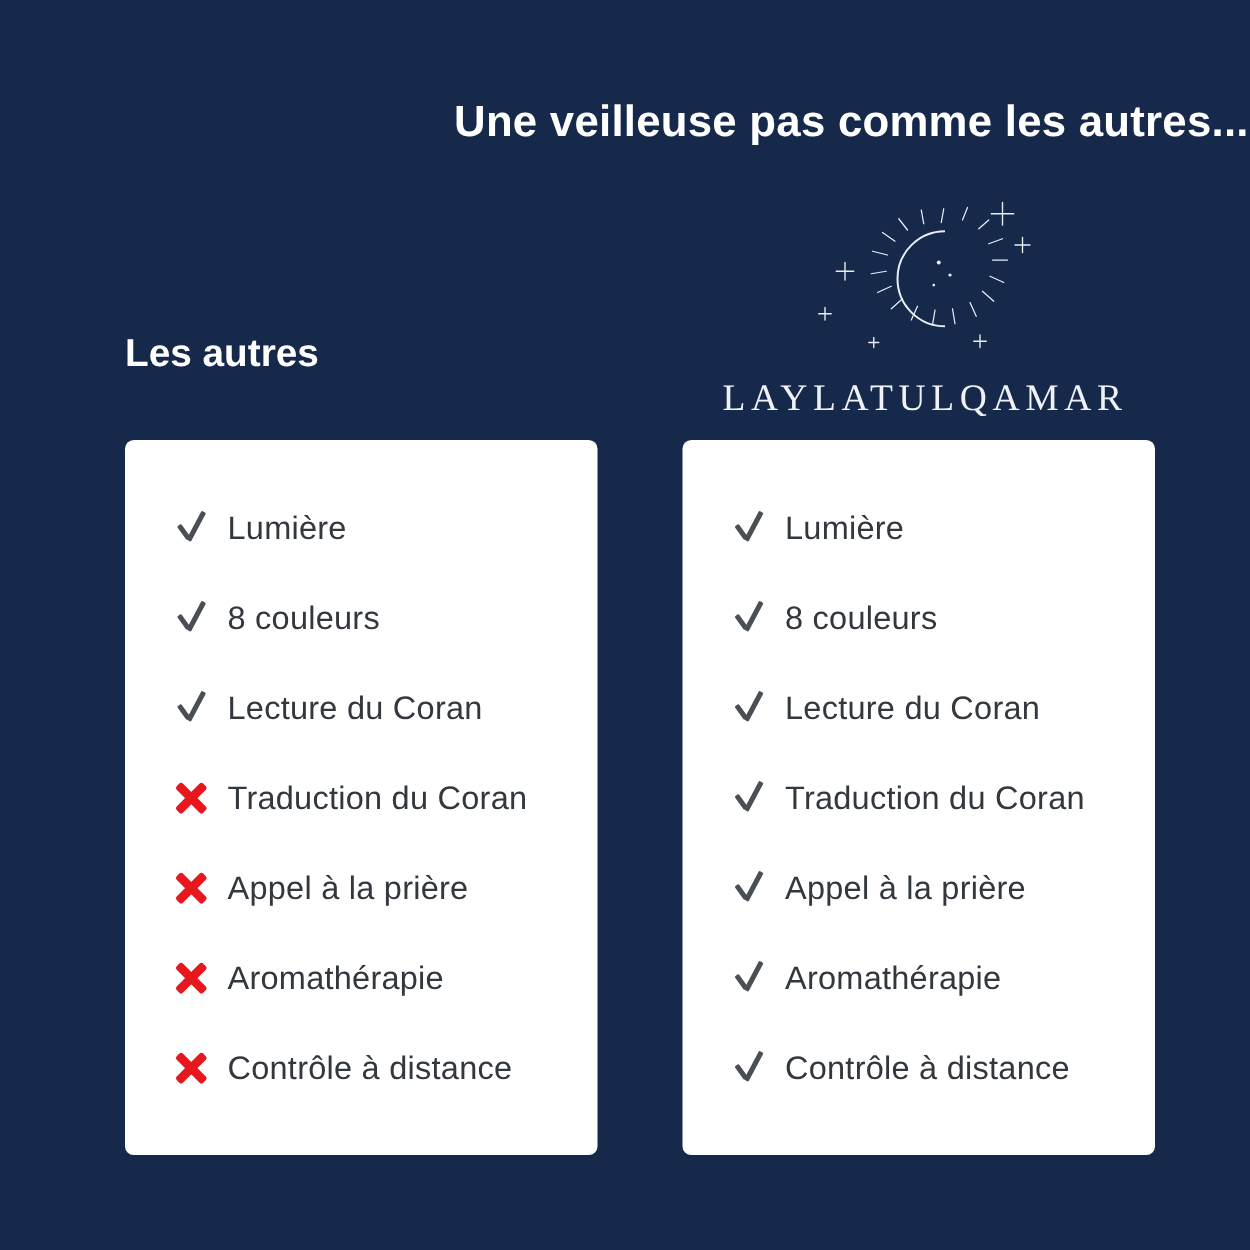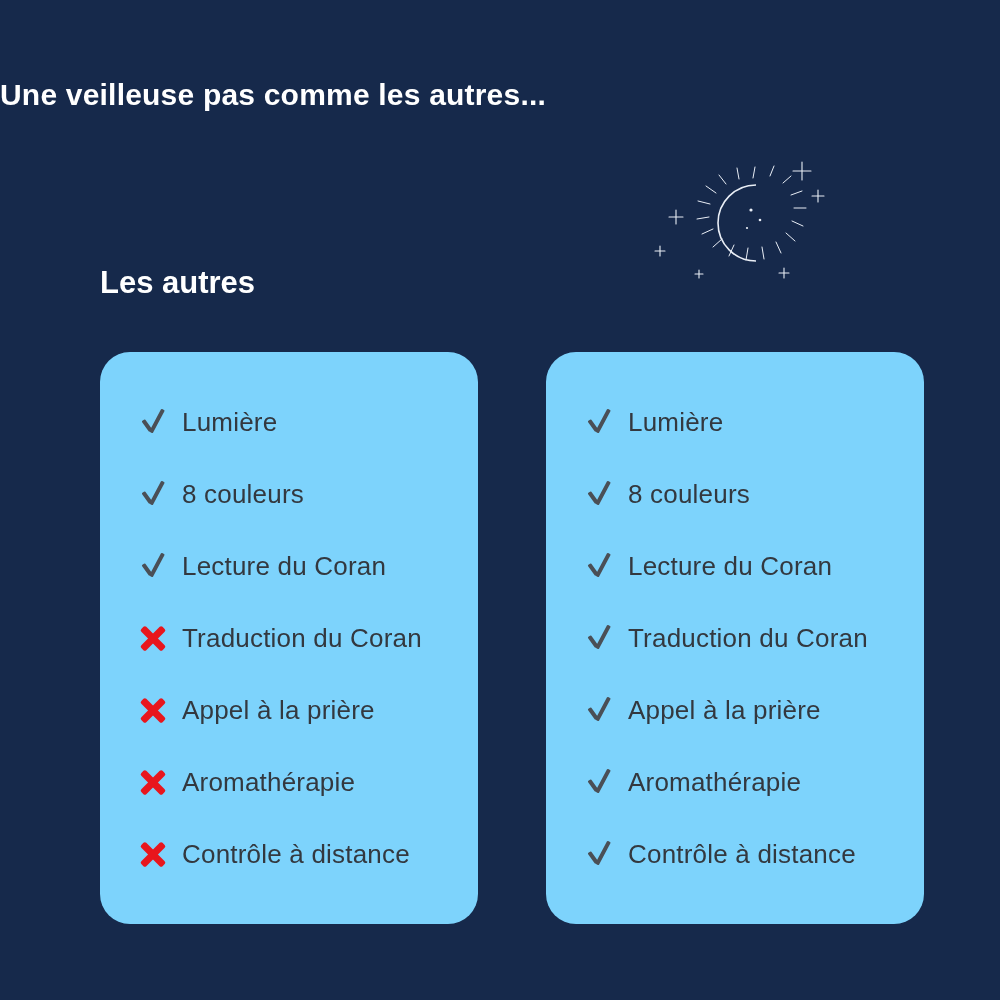--- a/index.html
+++ b/index.html
@@ -13,42 +13,42 @@
     font-family: "Liberation Sans", sans-serif;
     overflow: hidden;
     position: relative;
   }
 
   .headline {
     position: absolute;
     top: 78px;
     left: 0;
     width: 999px;
-    text-align: left;
+    text-align: right;
     color: #ffffff;
-    font-size: 30px;
+    font-size: 35px;
     font-weight: bold;
     letter-spacing: 0.2px;
   }
 
   
   .col-left-title {
     position: absolute;
     top: 265px;
     left: 100px;
     width: 380px;
     color: #ffffff;
     font-size: 31px;
     font-weight: bold;
   }
 
   .card {
     position: absolute;
-    background: #7dd3fc;
-    border-radius: 30px;
+    background: #ffffff;
+    border-radius: 7px;
     box-sizing: border-box;
     overflow: hidden;
   }
   .card-left {
     top: 352px;
     left: 100px;
     width: 378px;
     height: 572px;
     padding: 34px 0 0 40px;
   }
@@ -197,20 +197,21 @@
         <path d="M47 120 L47 128 M43 124 L51 124"></path>
       </g>
 
       <g fill="#e9eef6" stroke="none">
         <circle cx="99" cy="60" r="1.6"></circle>
         <circle cx="108" cy="70" r="1.3"></circle>
         <circle cx="95" cy="78" r="1.1"></circle>
       </g>
     </g>
   </svg>
+  <div class="brand-name">LAYLATULQAMAR</div>
 </div>
 
 <div class="card card-left">
   <div class="feature-row">
     <span class="feature-icon">
         <span class="check"></span>
       </span>
     <span class="feature-label">Lumière</span>
   </div>
   <div class="feature-row">

